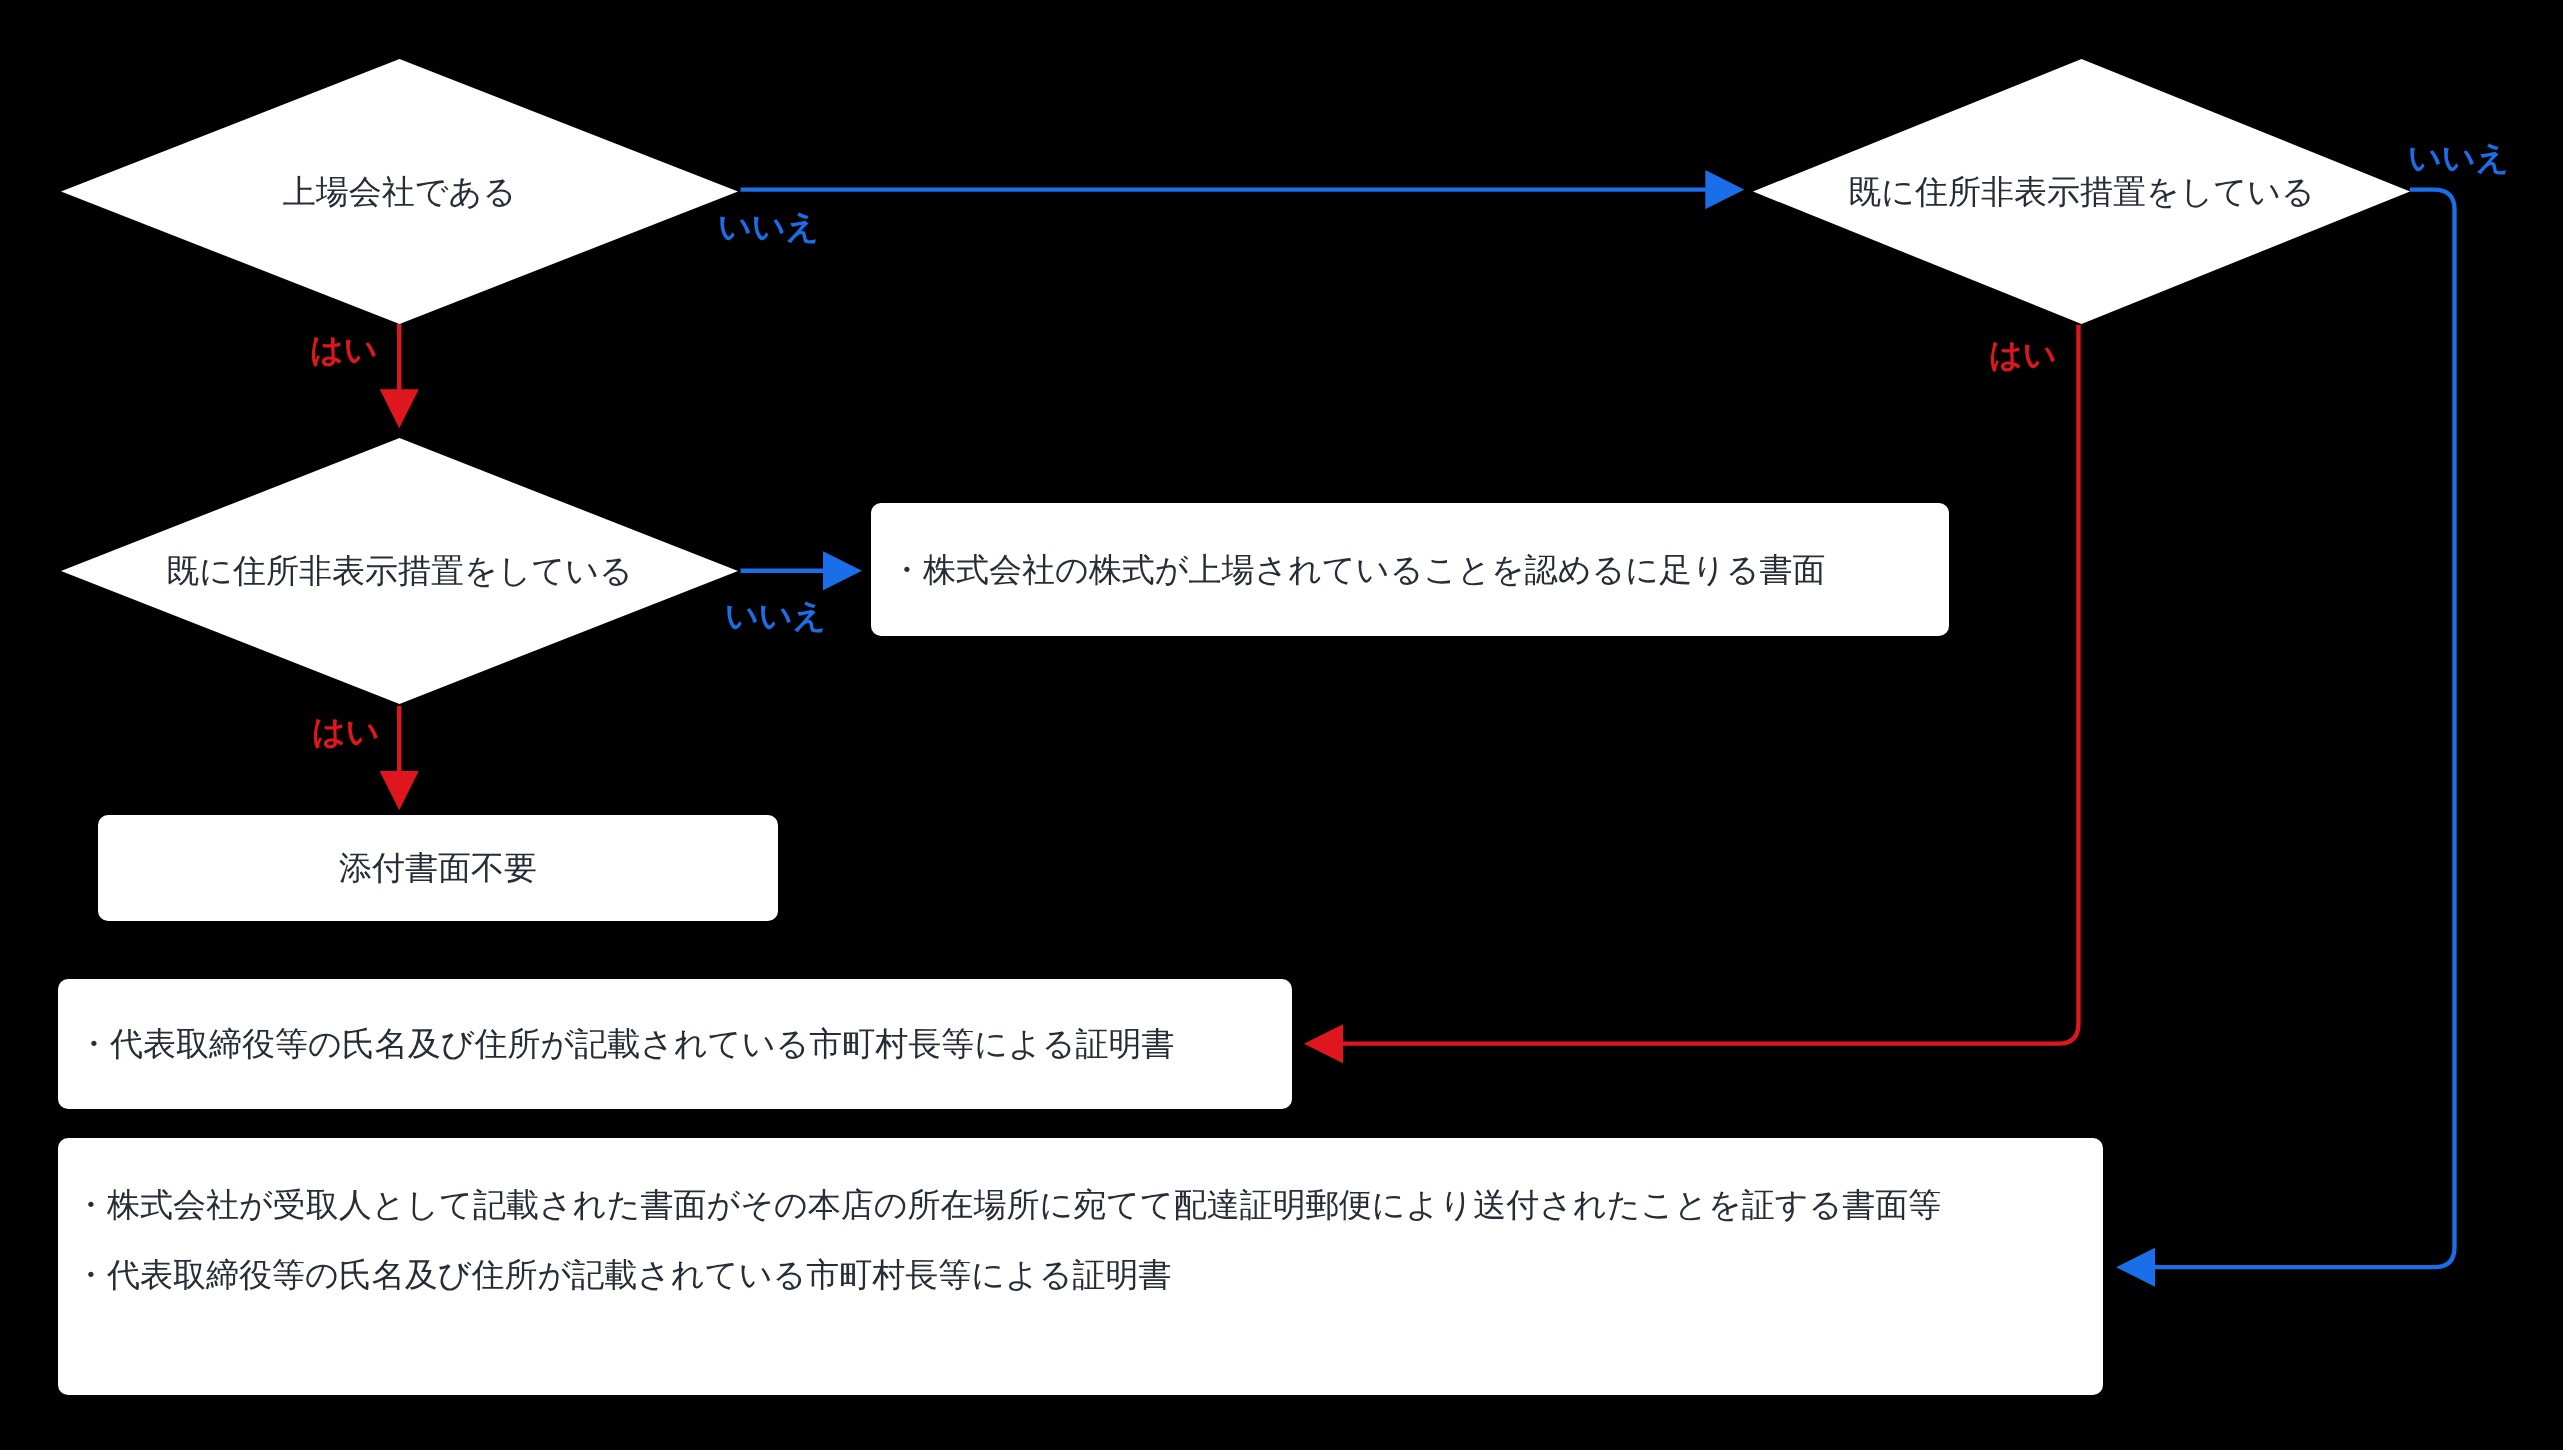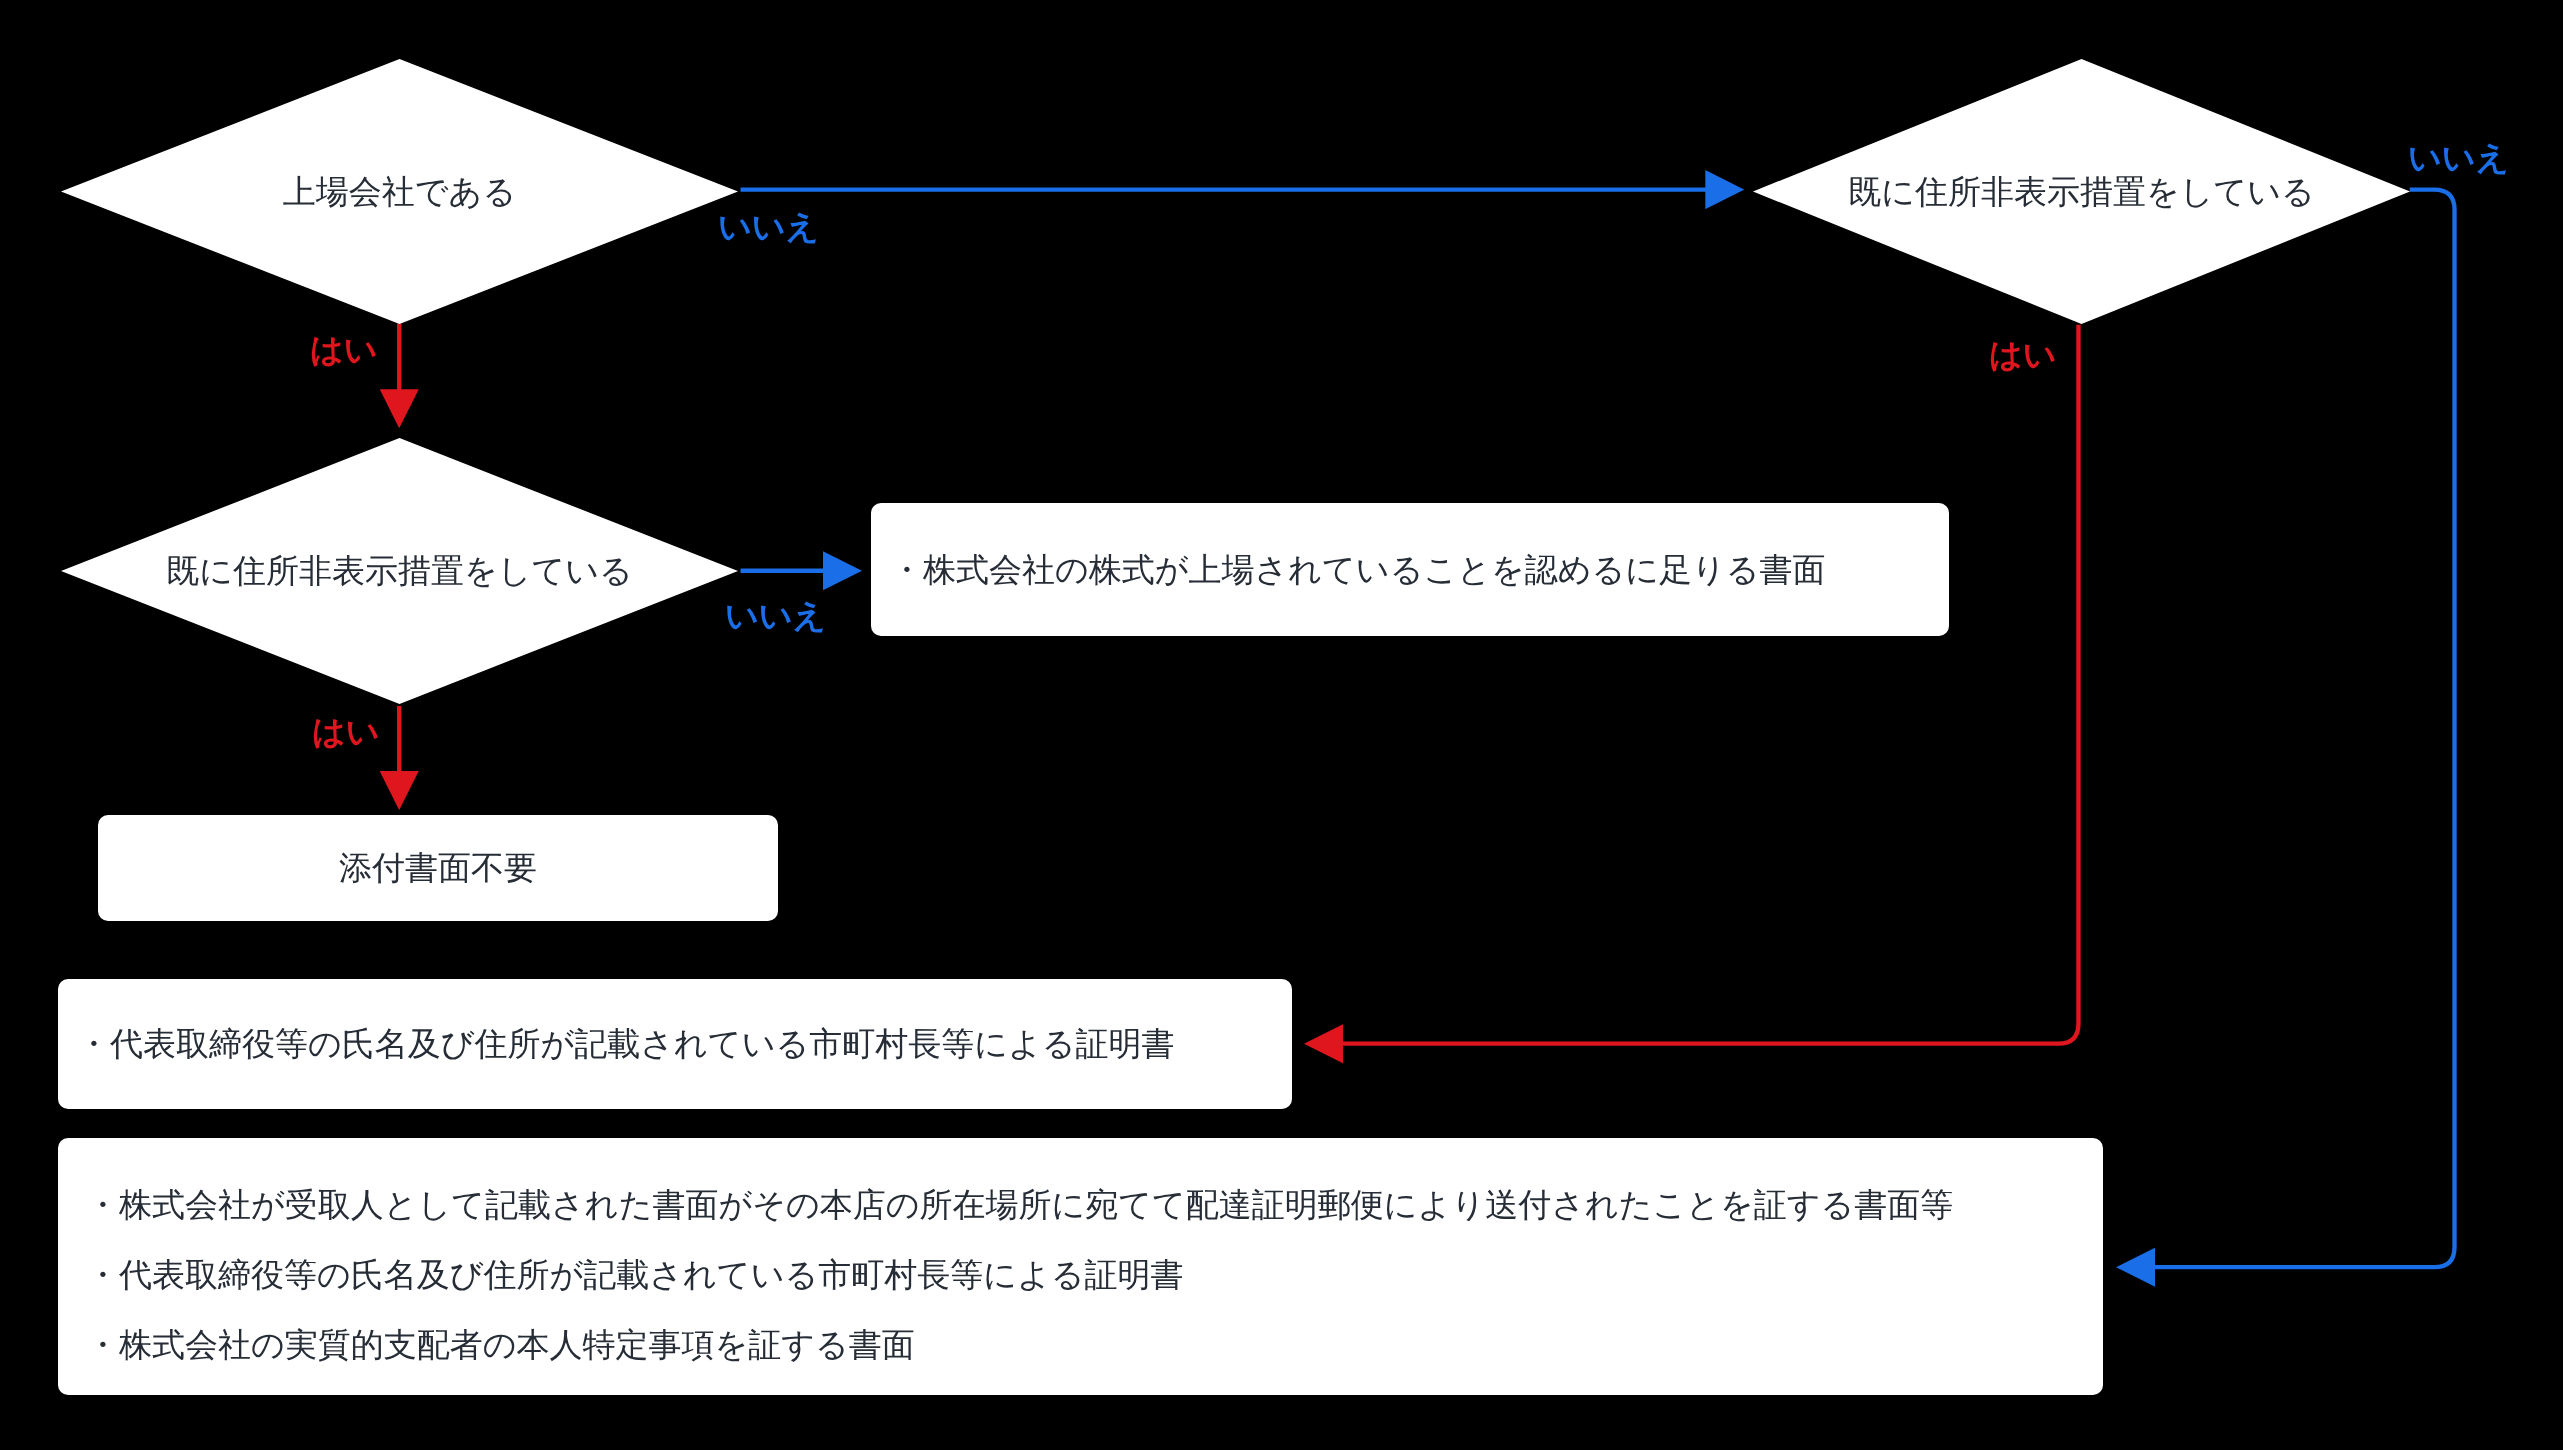--- a/index.html
+++ b/index.html
@@ -33,21 +33,21 @@
   .diamond {
     clip-path: polygon(50% 0%, 100% 50%, 50% 100%, 0% 50%);
     justify-content: center;
     text-align: right;
   }
   .rect { border-radius: 10px; }
   .rect.centered { justify-content: center; margin-left: 40px; }
   .rect.lefttext { padding-left: 19px; }
   .rect.multiline {
     display: block;
-    padding: 32px 0 0 28px;
+    padding: 32px 0 0 16px;
   }
   .rect.multiline .doc-line { line-height: 70px; }
   .edge-label {
     position: absolute;
     font-size: 33px;
     font-weight: bold;
     white-space: nowrap;
   }
   .edge-label.no  { color: var(--no, #1a6ee8); }
   .edge-label.yes { color: var(--yes, #e0161f); }
@@ -100,21 +100,20 @@
     <span>添付書面不要</span>
   </div>
 
   <div class="node rect lefttext" style="left:58px; top:979px; width:1234px; height:130px;">
     <span>・代表取締役等の氏名及び住所が記載されている市町村長等による証明書</span>
   </div>
 
   <div class="node rect multiline" style="left:58px; top:1138px; width:2045px; height:257px;">
     <div class="doc-line">・株式会社が受取人として記載された書面がその本店の所在場所に宛てて配達証明郵便により送付されたことを証する書面等</div>
     <div class="doc-line">・代表取締役等の氏名及び住所が記載されている市町村長等による証明書</div>
-    <div class="doc-line">・株式会社の実質的支配者の本人特定事項を証する書面</div>
   </div>
 
   <div class="edge-label no" style="left:718px; top:205px;">いいえ</div>
 
 
   <div class="edge-label yes" style="left:310px; top:328px;">はい</div>
 
   <div class="edge-label no" style="left:725px; top:594px;">いいえ</div>
 
   <div class="edge-label yes" style="left:312px; top:710px;">はい</div>

